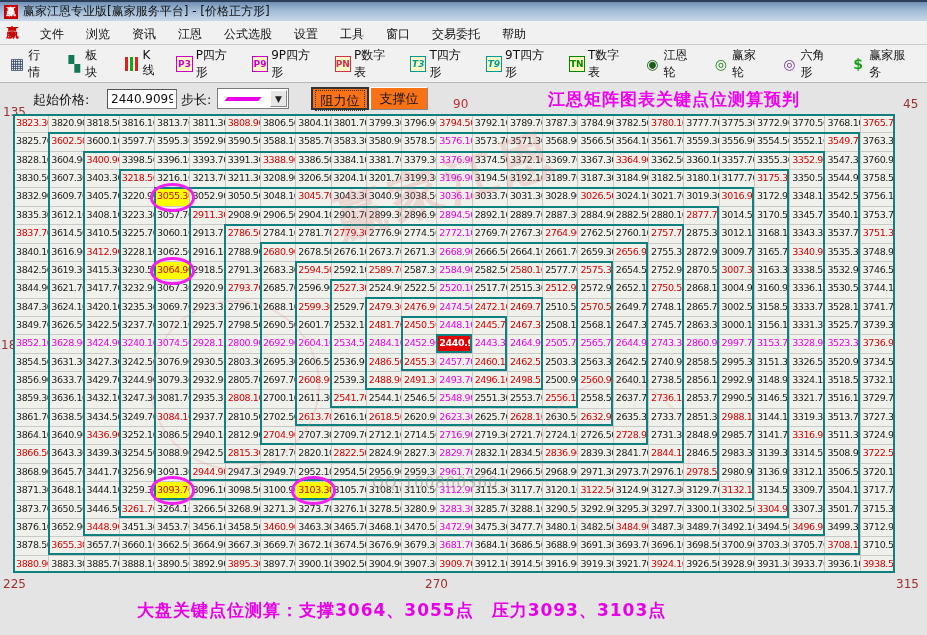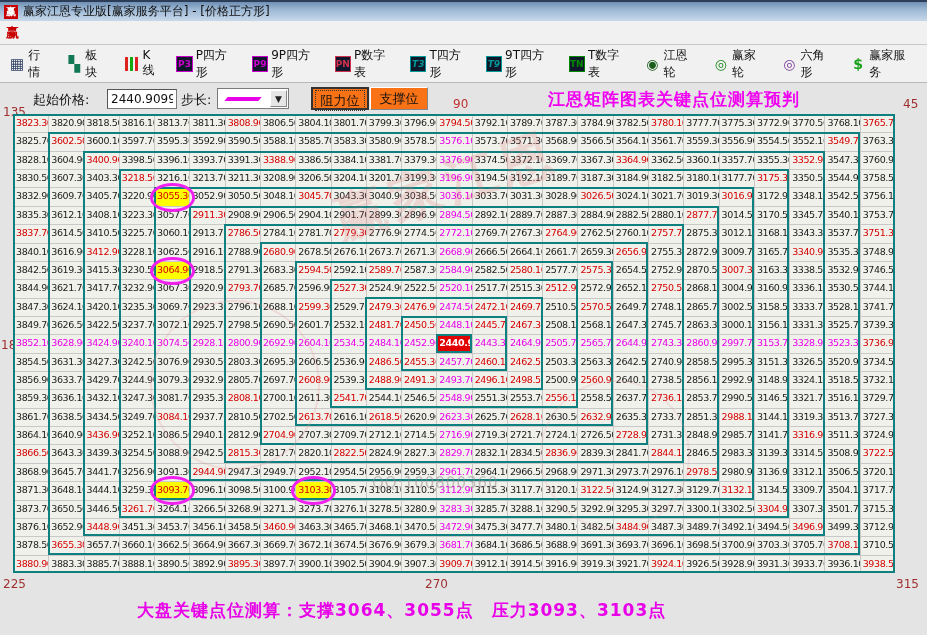--- a/index.html
+++ b/index.html
@@ -19,21 +19,21 @@
   .menubar { position:absolute; left:0; top:21px; width:927px; height:24px; background:#f1f1f1;
     border-bottom:1px solid #c9c9c9; display:flex; align-items:center; }
   .menu-logo { color:#c80000; font-weight:bold; font-size:13px; padding:0 10px 0 6px; }
   .menu-item { font-size:12px; color:#111; padding:3px 11px; cursor:default; }
 
   
   .toolbar { position:absolute; left:0; top:45px; width:927px; height:38px; background:#f1f1f1;
     border-bottom:1px solid #b9b9b9; display:flex; align-items:center; padding-left:6px; }
   .tool-btn { display:flex; align-items:center; margin-right:9px; padding:3px 3px; font-size:12px; color:#111; cursor:default; }
   .tico { display:inline-block; width:17px; height:16px; margin-right:3px; font-size:12px; line-height:16px; text-align:center; }
-  .badge { border:1px solid; font-size:9px; font-weight:bold; line-height:14px; background:#0f172a; }
+  .badge { border:1px solid; font-size:9px; font-weight:bold; line-height:14px; background:#fef9c3; }
   .b-p3,.b-p9 { color:#cc00cc; border-color:#cc00cc; }
   .b-pn { color:#d03050; border-color:#d03050; }
   .b-t3,.b-t9 { color:#009999; border-color:#009999;font-style:italic; }
   .b-tn { color:#008800; border-color:#008800; }
   .i-table { color:#334466; font-size:15px; }
   .i-blocks { color:#117755; font-size:15px; }
   .i-candle { background:linear-gradient(90deg,transparent 2px,#d22 2px,#d22 5px,transparent 5px,transparent 7px,#1a1 7px,#1a1 10px,transparent 10px,transparent 12px,#d22 12px,#d22 15px,transparent 15px); height:14px; margin-top:1px; }
   .i-wheel1 { color:#1a5c1a; font-size:14px; }
   .i-wheel2 { color:#1a8a1a; font-size:14px; }
   .i-hex { color:#7a3a9a; font-size:14px; }
@@ -92,20 +92,21 @@
 
 <div id="app">
 
   <div class="titlebar">
     <span class="title-icon">赢</span>
     <span class="title-text">赢家江恩专业版[赢家服务平台] - [价格正方形]</span>
   </div>
 
   <div class="menubar">
     <span class="menu-logo">赢</span>
+    <span id="menu-items"><span class="menu-item">文件</span><span class="menu-item">浏览</span><span class="menu-item">资讯</span><span class="menu-item">江恩</span><span class="menu-item">公式选股</span><span class="menu-item">设置</span><span class="menu-item">工具</span><span class="menu-item">窗口</span><span class="menu-item">交易委托</span><span class="menu-item">帮助</span></span>
   </div>
 
   <div class="toolbar">
       <span id="toolbar-items" style="display:flex">
         <span class="tool-btn">
           <span class="tico i-table">▦</span>
           <span>行情</span>
         </span>
         <span class="tool-btn">
           <span class="tico i-blocks">▚</span>

